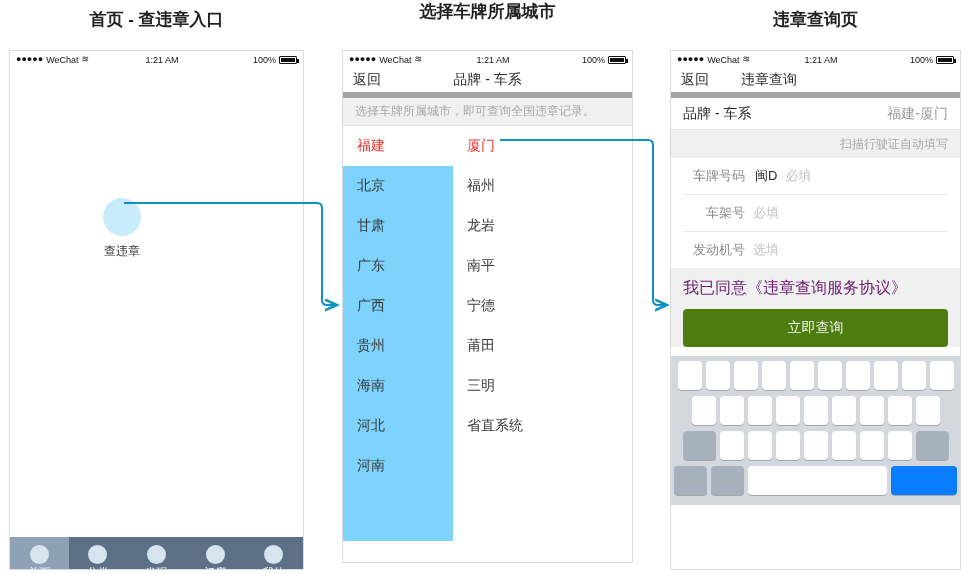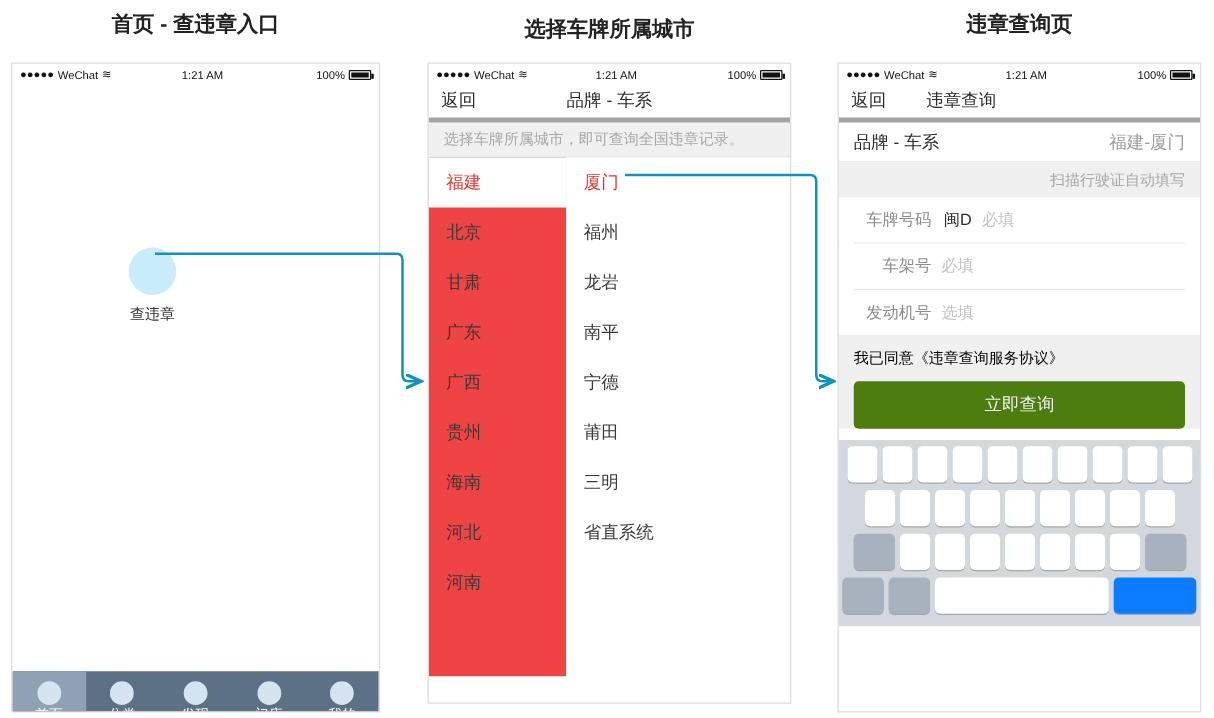--- a/index.html
+++ b/index.html
@@ -37,21 +37,21 @@
   .batt{
     width:18px;height:8px;border:1px solid #111;border-radius:1px;
     position:relative;background:#fff;box-sizing:border-box;
   }
   .batt::after{content:"";position:absolute;right:-3px;top:2px;width:2px;height:4px;background:#111;}
   .batt i{position:absolute;left:1px;top:1px;bottom:1px;width:14px;background:#111;display:block;}
 
   
   .navbar{
     height:30px;position:relative;display:flex;align-items:center;
-    background:#fff;border-bottom:4px solid #a3a3a3;box-sizing:border-box;
+    background:#fff;border-bottom:6px solid #a3a3a3;box-sizing:border-box;
   }
   .nav-back{position:absolute;left:10px;font-size:14px;color:#2b2b2b;}
   .nav-title{position:absolute;left:0;right:0;text-align:center;font-size:14px;color:#2b2b2b;}
   .nav-title.leftish{text-align:left;padding-left:70px;}
 
   
   .p1-body{position:relative;height:100%;background:#fff;}
   .entry{position:absolute;left:82px;top:130px;text-align:center;width:60px;}
   .entry-circle{
     width:38px;height:38px;border-radius:50%;background:#c8ecfb;margin:0 auto;
@@ -66,21 +66,21 @@
   .tab-ico{width:19px;height:19px;border-radius:50%;background:#d6e4f0;}
   .tab-lbl{font-size:11px;color:#ffffff;line-height:11px;}
 
   
   .hint{
     background:#f0f0f0;height:28px;display:flex;align-items:center;
     padding-left:12px;font-size:12px;color:#a8a8a8;box-sizing:border-box;
     border-bottom:1px solid #e6e6e6;
   }
   .cols{display:flex;height:100%;}
-  .col-prov{width:110px;background:#ef4444;box-sizing:border-box;}
+  .col-prov{width:110px;background:#7dd3fc;box-sizing:border-box;}
   .col-city{flex:1;background:#ffffff;box-sizing:border-box;}
   .cell{height:40px;display:flex;align-items:center;padding-left:14px;font-size:14px;color:#3a3a3a;box-sizing:border-box;}
   .cell.sel{background:#ffffff;color:#e8322a;}
   .cell.sel-city{color:#e8322a;}
 
   
   .row-brand{
     height:32px;display:flex;align-items:center;justify-content:space-between;
     padding:0 12px;font-size:14px;color:#2b2b2b;background:#fff;box-sizing:border-box;
     border-bottom:1px solid #e6e6e6;
@@ -92,42 +92,42 @@
   }
   .field{
     height:36px;display:flex;align-items:center;background:#fff;
     padding:0 12px;box-sizing:border-box;font-size:13px;
   }
   .field .lab{width:62px;color:#8c8c8c;text-align:right;}
   .field .val{color:#2b2b2b;margin-left:10px;}
   .field .ph{color:#c2c2c2;margin-left:8px;}
   .divider{height:1px;background:#e6e6e6;margin:0 12px;}
   .agree-block{background:#f0f0f0;padding:10px 12px 0 12px;box-sizing:border-box;}
-  .agree{font-size:12px;color:#000000;}
+  .agree{font-size:16px;color:#701a75;}
   .submit{
     margin-top:10px;height:38px;border-radius:4px;background:#4d7c0f;
     display:flex;align-items:center;justify-content:center;
     font-size:14px;color:#f2f2f2;
   }
   .kb{background:#d2d8de;padding:5px 3px 4px 3px;box-sizing:border-box;}
   .kb-row{display:flex;justify-content:center;gap:4px;margin-bottom:6px;}
   .key{background:#ffffff;border-radius:4px;height:29px;box-shadow:0 1px 0 rgba(0,0,0,.22);}
   .key.gray{background:#a8b2be;}
   .key.blue{background:#0a7cff;}
 
   
   .svg-overlay{position:absolute;left:0;top:0;width:971px;height:574px;pointer-events:none;}
 </style>
 </head>
 <body>
 
 <div class="stage">
 
   <div class="caption" style="left:9px;top:8px;width:295px;">首页 - 查违章入口</div>
-  <div class="caption" style="left:342px;top:12px;width:291px;font-family:Liberation Serif, serif;">选择车牌所属城市</div>
+  <div class="caption" style="left:342px;top:0;width:291px;font-family:Liberation Serif, serif;">选择车牌所属城市</div>
   <div class="caption" style="left:670px;top:8px;width:291px;">违章查询页</div>
 
   <div class="phone" style="left:9px;top:50px;width:295px;height:520px;">
     <div class="statusbar">
       <div class="sb-left">
         <span class="dots">●●●●●</span>
         <span class="sb-carrier">WeChat</span>
         <span class="wifi">≋</span>
       </div>
       <div class="sb-center">1:21 AM</div>

